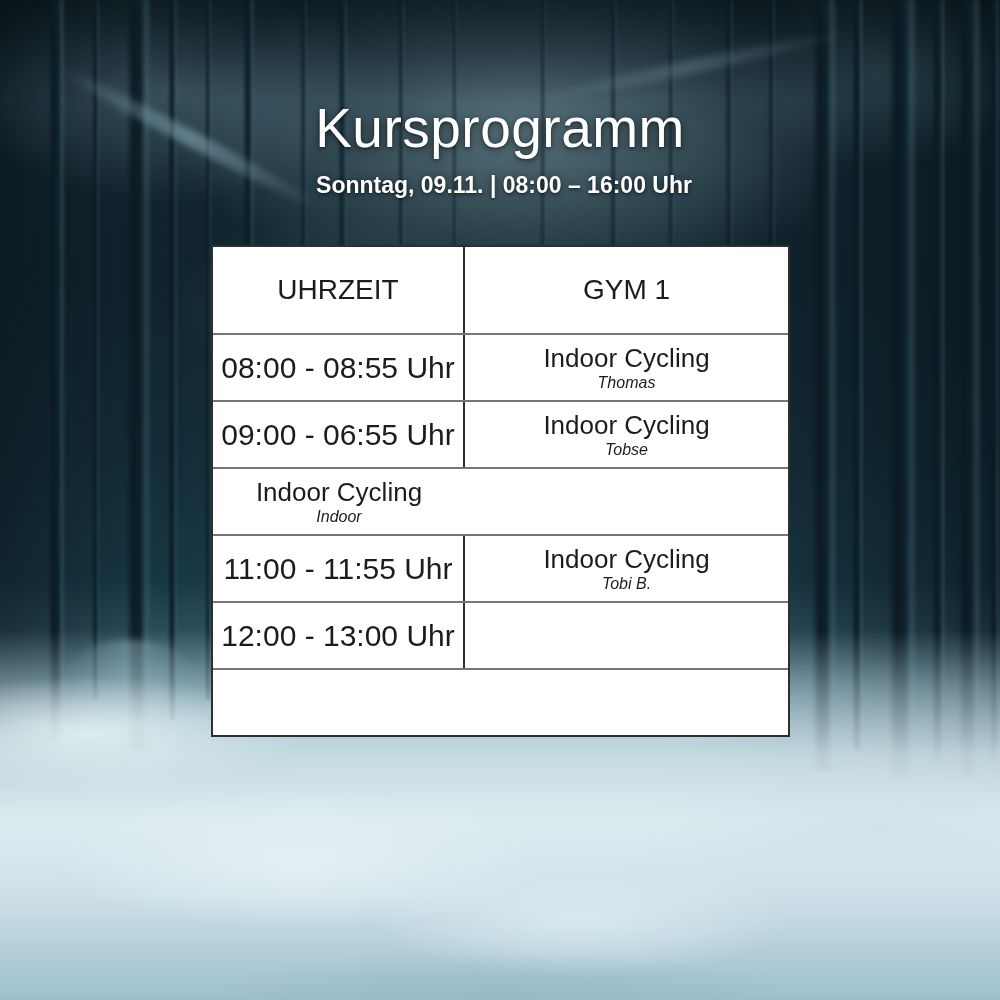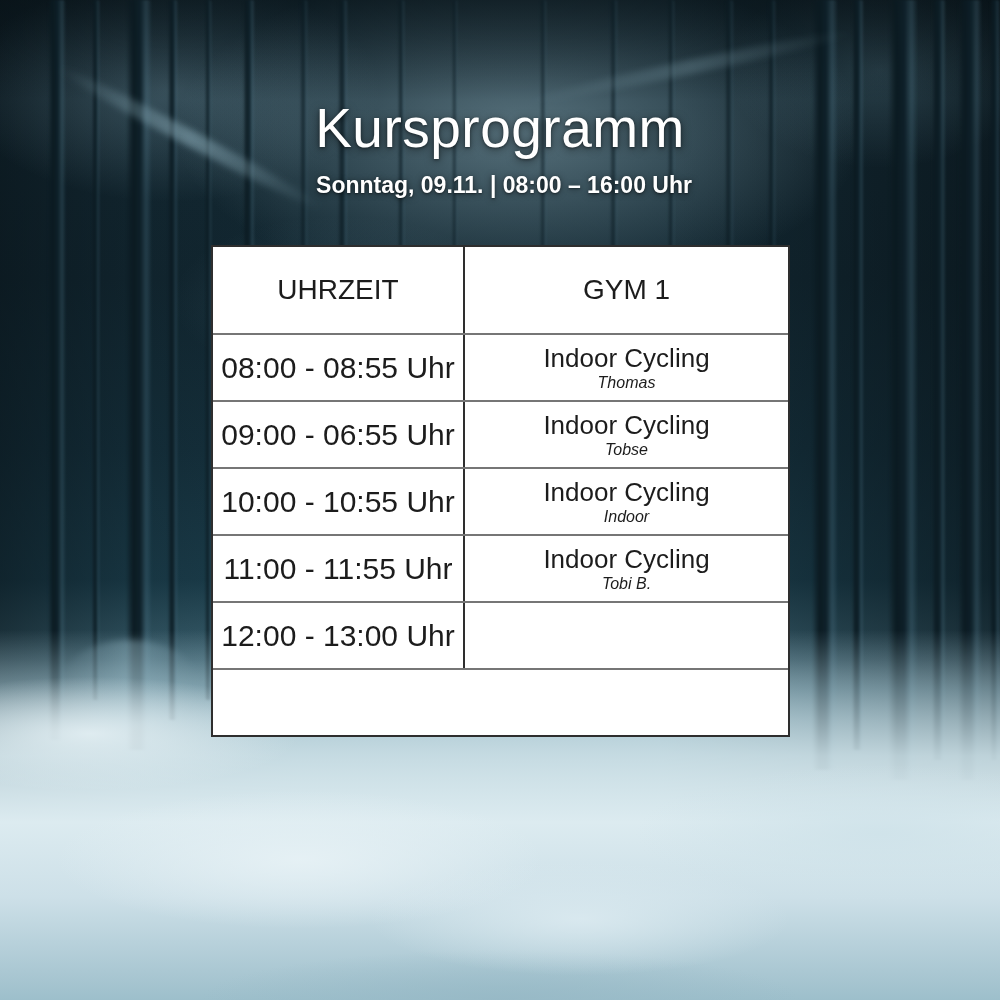--- a/index.html
+++ b/index.html
@@ -150,21 +150,20 @@
 
     <div class="row">
       <div class="cell left time-text">09:00 - 06:55 Uhr</div>
       <div class="cell">
         <div class="course-name">Indoor Cycling</div>
         <div class="instructor">Tobse</div>
       </div>
     </div>
 
     <div class="row">
-      <div class="cell left time-text">10:00 - 10:55 Uhr</div>
       <div class="cell">
         <div class="course-name">Indoor Cycling</div>
         <div class="instructor">Indoor</div>
       </div>
     </div>
 
     <div class="row">
       <div class="cell left time-text">11:00 - 11:55 Uhr</div>
       <div class="cell">
         <div class="course-name">Indoor Cycling</div>

